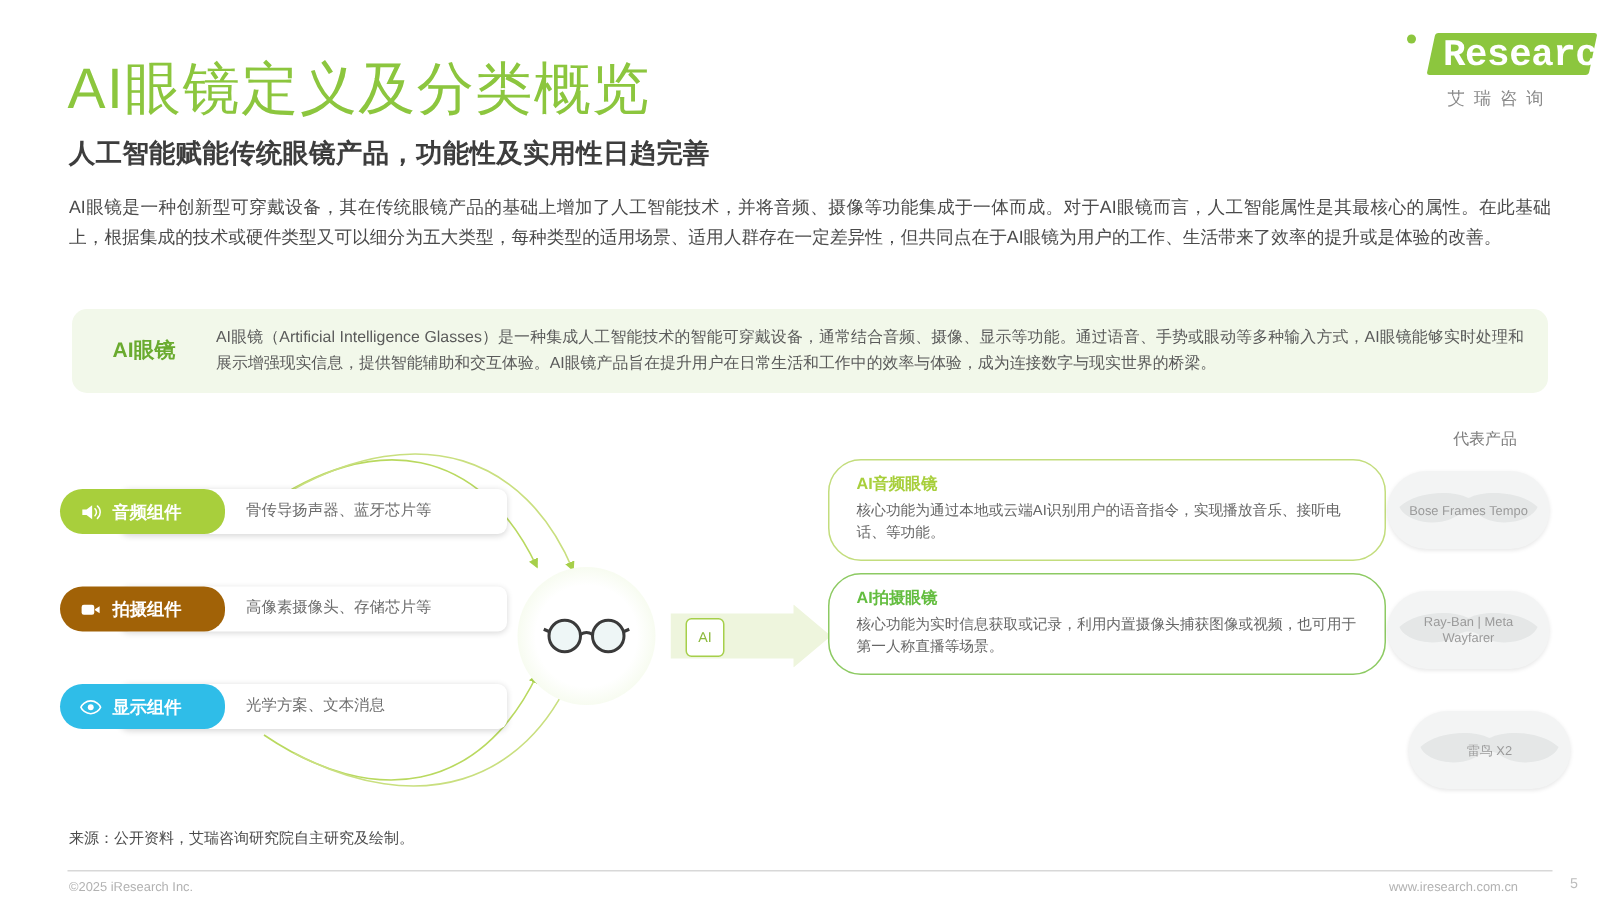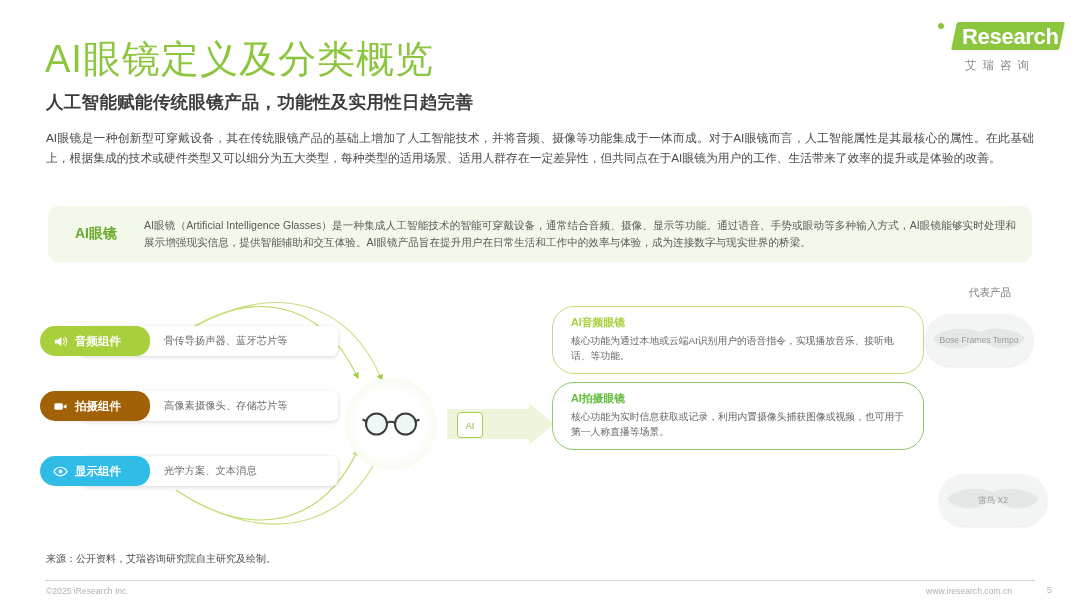--- a/index.html
+++ b/index.html
@@ -16,23 +16,23 @@
   .logo-para{
     position:absolute;left:22px;top:0;width:108px;height:28px;
     background:#8cc63e;transform:skewX(-12deg);border-radius:2px;
   }
   .logo-i{
     position:absolute;left:6px;top:1px;font-size:25px;font-weight:bold;
     color:#8cc63e;font-family:"Liberation Serif",serif;line-height:27px;
   }
   .logo-i .dot{display:block;width:6px;height:6px;border-radius:50%;background:#8cc63e;margin:0 auto 1px;}
   .logo-word{
-    position:absolute;left:30px;top:2px;font-size:22px;color:#ffffff;
+    position:absolute;left:30px;top:2px;font-size:25px;color:#ffffff;
     font-weight:bold;letter-spacing:-.3px;line-height:26px;
-    font-family:Liberation Sans, sans-serif;
+    font-family:Liberation Mono, monospace;
   }
   .logo-cn{margin-top:6px;font-size:11.5px;color:#8a8a8a;letter-spacing:6px;text-indent:6px;}
 
   
   .title{
     position:absolute;left:45px;top:34px;font-size:38px;color:#8cc63e;
     letter-spacing:1px;font-weight:normal;
   }
   .subtitle{
     position:absolute;left:46px;top:90px;font-size:17.5px;color:#3d3d3d;
@@ -228,20 +228,26 @@
 
     <div class="prod-head">代表产品</div>
 
     <div class="prod" style="top:36px;">
       <svg class="prod-ghost" viewBox="0 0 108 52">
         <path d="M8 24 C18 14,42 12,54 18 C66 12,90 14,100 24 C96 34,74 38,62 30 C58 26,50 26,46 30 C34 38,12 34,8 24Z" fill="#d9dcdc"></path>
       </svg>
       <div class="prod-name">Bose Frames Tempo</div>
     </div>
 
+    <div class="prod" style="top:116px;">
+      <svg class="prod-ghost" viewBox="0 0 108 52">
+        <path d="M8 24 C18 14,42 12,54 18 C66 12,90 14,100 24 C96 34,74 38,62 30 C58 26,50 26,46 30 C34 38,12 34,8 24Z" fill="#d9dcdc"></path>
+      </svg>
+      <div class="prod-name">Ray-Ban | Meta Wayfarer</div>
+    </div>
 
     <div class="prod" style="top:196px;margin-left:14px;">
       <svg class="prod-ghost" viewBox="0 0 108 52">
         <path d="M8 24 C18 14,42 12,54 18 C66 12,90 14,100 24 C96 34,74 38,62 30 C58 26,50 26,46 30 C34 38,12 34,8 24Z" fill="#d9dcdc"></path>
       </svg>
       <div class="prod-name">雷鸟 X2</div>
     </div>
   </div>
 
   <div class="source">来源：公开资料，艾瑞咨询研究院自主研究及绘制。</div>

